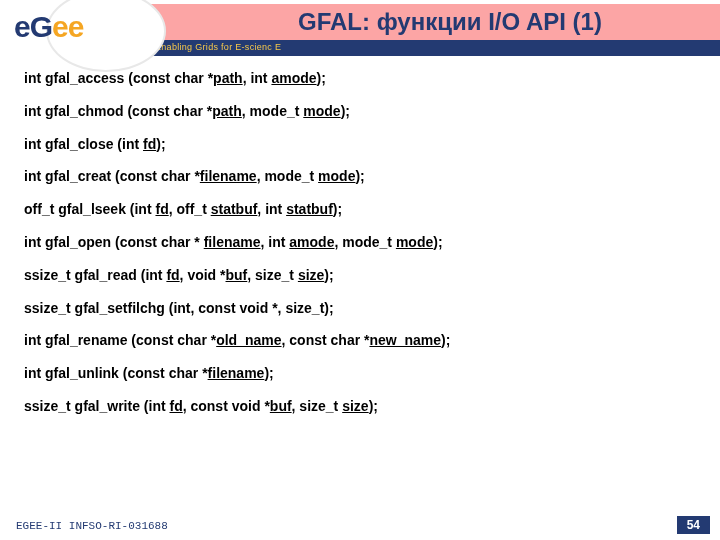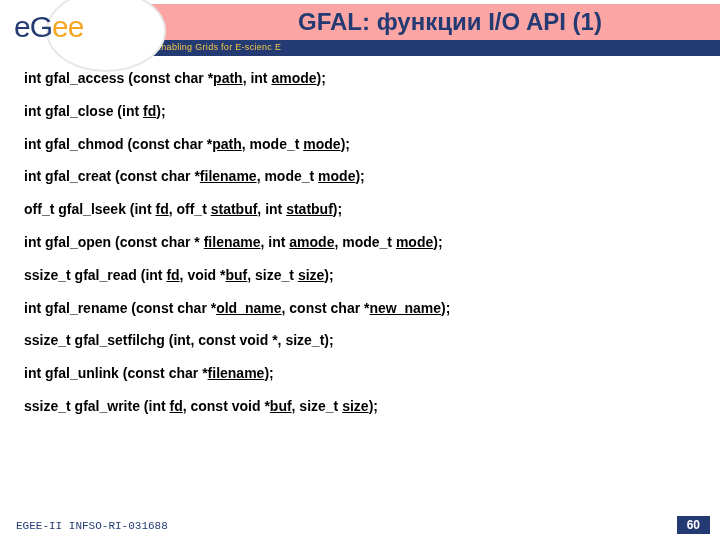--- a/index.html
+++ b/index.html
@@ -63,21 +63,21 @@
     height: 82px;
     background: #fff;
     border: 2px solid #e8e8e8;
     border-radius: 50%;
   }
   .logo-text {
     position: absolute;
     left: 8px;
     top: 8px;
     font-size: 30px;
-    font-weight: normal;
+    font-weight: bold;
     letter-spacing: -1px;
     color: #233a72;
   }
   .logo-text .eg { color: #233a72; }
   .logo-text .ee { color: #f5a623; }
   .content {
     position: absolute;
     top: 70px;
     left: 24px;
     right: 24px;
@@ -119,26 +119,26 @@
   <div class="blue-strip"></div>
   <div class="tagline">Enabling Grids for E-scienc E</div>
   <div class="logo">
     <div class="logo-ellipse"></div>
     <div class="logo-text"><span class="eg">eG</span><span class="ee">ee</span></div>
   </div>
 </div>
 
 <div class="content" id="content">
     <div class="line">int gfal_access (const char *<span class="u">path</span>, int <span class="u">amode</span>);</div>
+    <div class="line">int gfal_chmod (const char *<span class="u">path</span>, mode_t <span class="u">mode</span>);</div>
     <div class="line">int gfal_close (int <span class="u">fd</span>);</div>
-    <div class="line">int gfal_chmod (const char *<span class="u">path</span>, mode_t <span class="u">mode</span>);</div>
     <div class="line">int gfal_creat (const char *<span class="u">filename</span>, mode_t <span class="u">mode</span>);</div>
     <div class="line">off_t gfal_lseek (int <span class="u">fd</span>, off_t <span class="u">statbuf</span>, int <span class="u">statbuf</span>);</div>
     <div class="line">int gfal_open (const char * <span class="u">filename</span>, int <span class="u">amode</span>, mode_t <span class="u">mode</span>);</div>
     <div class="line">ssize_t gfal_read (int <span class="u">fd</span>, void *<span class="u">buf</span>, size_t <span class="u">size</span>);</div>
+    <div class="line">ssize_t gfal_setfilchg (int, const void *, size_t);</div>
     <div class="line">int gfal_rename (const char *<span class="u">old_name</span>, const char *<span class="u">new_name</span>);</div>
-    <div class="line">ssize_t gfal_setfilchg (int, const void *, size_t);</div>
     <div class="line">int gfal_unlink (const char *<span class="u">filename</span>);</div>
     <div class="line">ssize_t gfal_write (int <span class="u">fd</span>, const void *<span class="u">buf</span>, size_t <span class="u">size</span>);</div>
   </div>
 
 <div class="footer">EGEE-II INFSO-RI-031688</div>
-<div class="pagenum">60</div>
+<div class="pagenum">54</div>
 
 </body></html>

